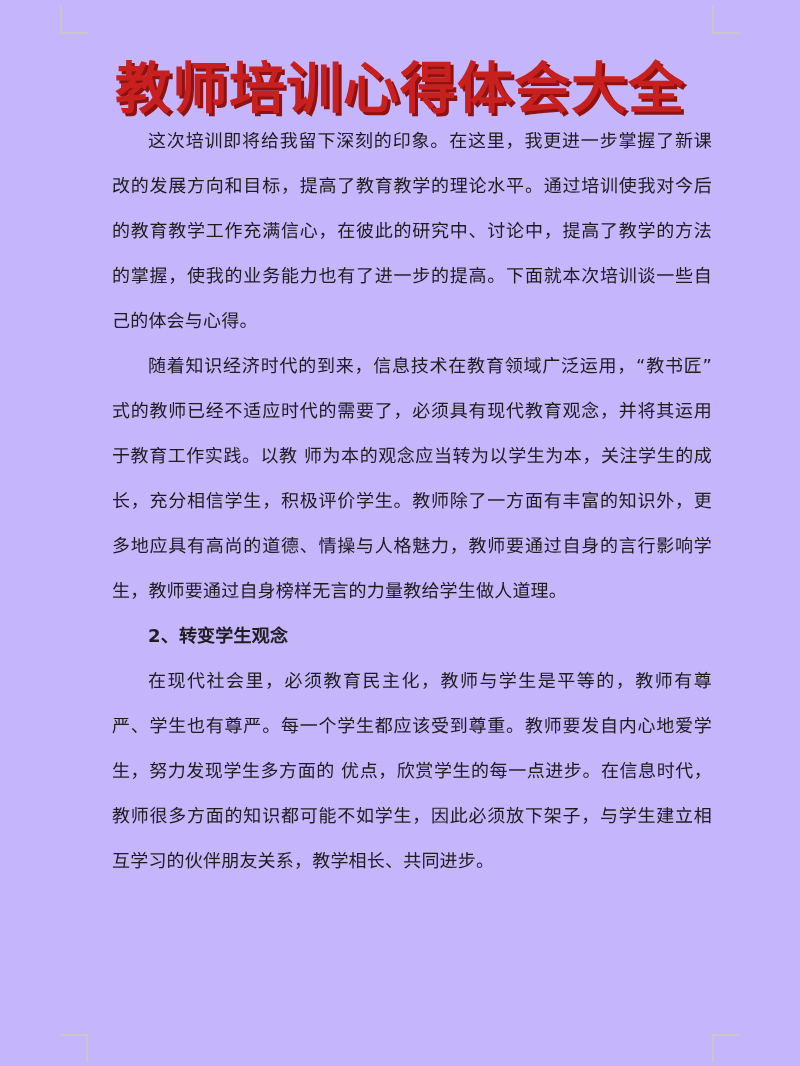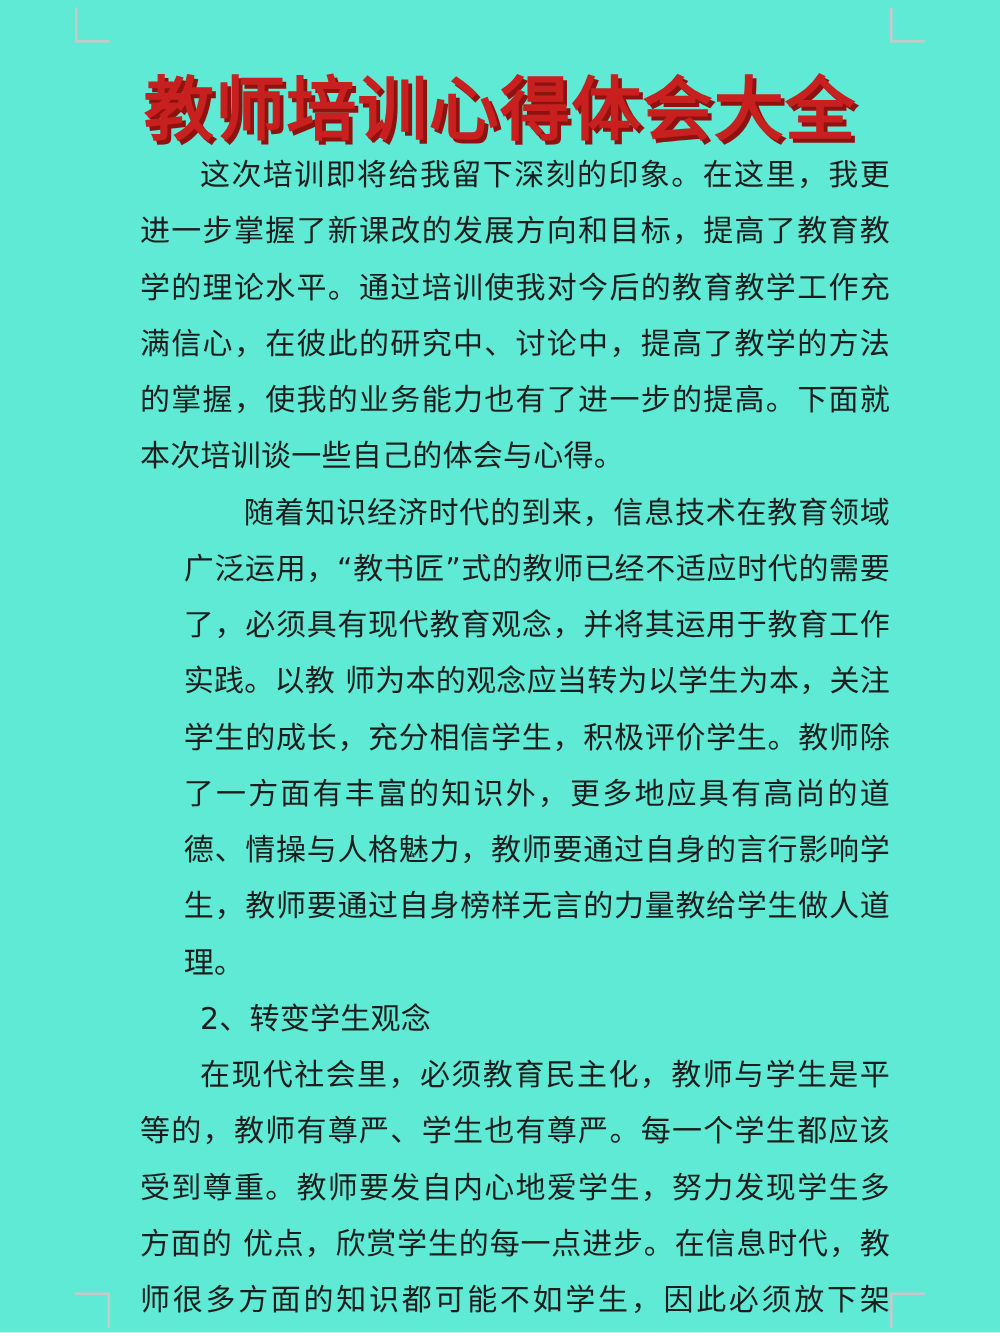--- a/index.html
+++ b/index.html
@@ -5,21 +5,21 @@
   html, body {
     margin: 0;
     padding: 0;
     background: #ffffff;
   }
 
   .page {
     position: relative;
     width: 800px;
     height: 1066px;
-    background: #5eead4;
+    background: #c4b5fd;
     overflow: hidden;
     font-family: "DejaVu Sans", "Liberation Sans", sans-serif;
   }
 
   
   .crop {
     position: absolute;
     width: 26px;
     height: 26px;
     pointer-events: none;
@@ -49,21 +49,21 @@
   
   .body-col {
     position: absolute;
     left: 112px;
     top: 118px;
     width: 600px;
   }
 
   .para {
     margin: 0;
-    font-size: 24px;
+    font-size: 18px;
     line-height: 45px;
     color: #1d1d1d;
     text-align: justify;
     text-justify: inter-character;
     letter-spacing: 0.2px;
     font-weight: normal;
     word-break: break-all;
   }
 
   .para.indent  { text-indent: 2em; }
@@ -77,18 +77,18 @@
 
   <div class="crop crop-tl"></div>
   <div class="crop crop-tr"></div>
   <div class="crop crop-bl"></div>
   <div class="crop crop-br"></div>
 
   <h1 class="doc-title" style="color: rgb(200, 32, 31); text-shadow: rgb(142, 18, 16) 3px 3px 0px;">教师培训心得体会大全</h1>
 
   <div class="body-col">
       <p class="para indent" style="color: rgb(29, 29, 29);">这次培训即将给我留下深刻的印象。在这里，我更进一步掌握了新课改的发展方向和目标，提高了教育教学的理论水平。通过培训使我对今后的教育教学工作充满信心，在彼此的研究中、讨论中，提高了教学的方法的掌握，使我的业务能力也有了进一步的提高。下面就本次培训谈一些自己的体会与心得。</p>
-      <p class="para indent" style="color: rgb(29, 29, 29); margin-left: 35px;">随着知识经济时代的到来，信息技术在教育领域广泛运用，“教书匠”式的教师已经不适应时代的需要了，必须具有现代教育观念，并将其运用于教育工作实践。以教 师为本的观念应当转为以学生为本，关注学生的成长，充分相信学生，积极评价学生。教师除了一方面有丰富的知识外，更多地应具有高尚的道德、情操与人格魅力，教师要通过自身的言行影响学生，教师要通过自身榜样无言的力量教给学生做人道理。</p>
-      <p class="para sub" style="color: rgb(29, 29, 29);">2、转变学生观念</p>
+      <p class="para indent" style="color: rgb(29, 29, 29);">随着知识经济时代的到来，信息技术在教育领域广泛运用，“教书匠”式的教师已经不适应时代的需要了，必须具有现代教育观念，并将其运用于教育工作实践。以教 师为本的观念应当转为以学生为本，关注学生的成长，充分相信学生，积极评价学生。教师除了一方面有丰富的知识外，更多地应具有高尚的道德、情操与人格魅力，教师要通过自身的言行影响学生，教师要通过自身榜样无言的力量教给学生做人道理。</p>
+      <p class="para sub" style="color: rgb(29, 29, 29); font-weight: bold;">2、转变学生观念</p>
       <p class="para indent" style="color: rgb(29, 29, 29);">在现代社会里，必须教育民主化，教师与学生是平等的，教师有尊严、学生也有尊严。每一个学生都应该受到尊重。教师要发自内心地爱学生，努力发现学生多方面的 优点，欣赏学生的每一点进步。在信息时代，教师很多方面的知识都可能不如学生，因此必须放下架子，与学生建立相互学习的伙伴朋友关系，教学相长、共同进步。</p>
     </div>
 
 </div>
 
 </body></html>

